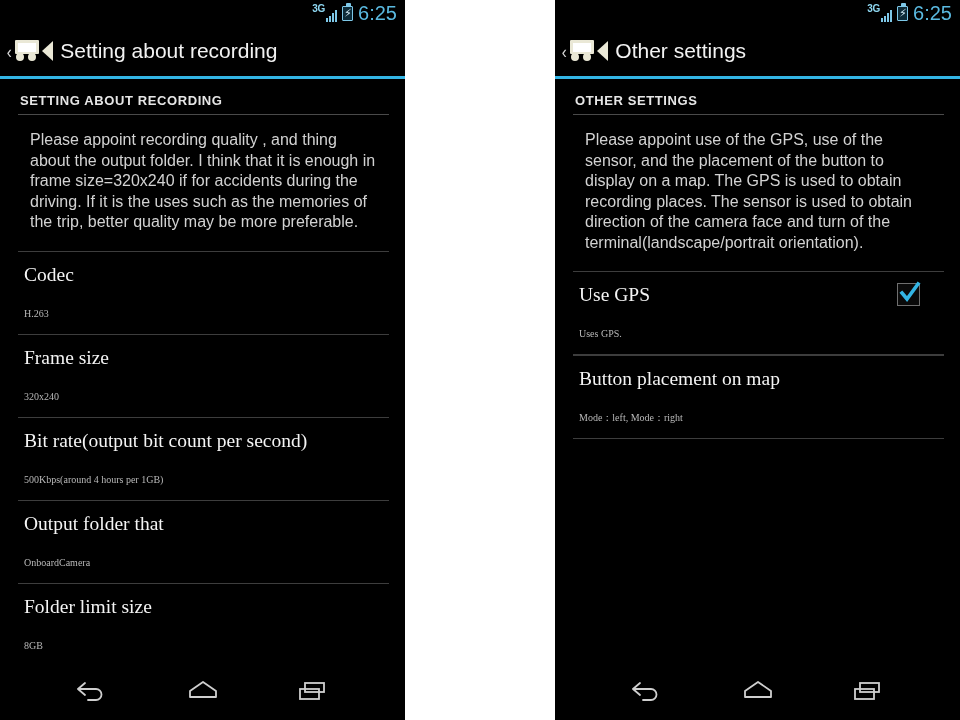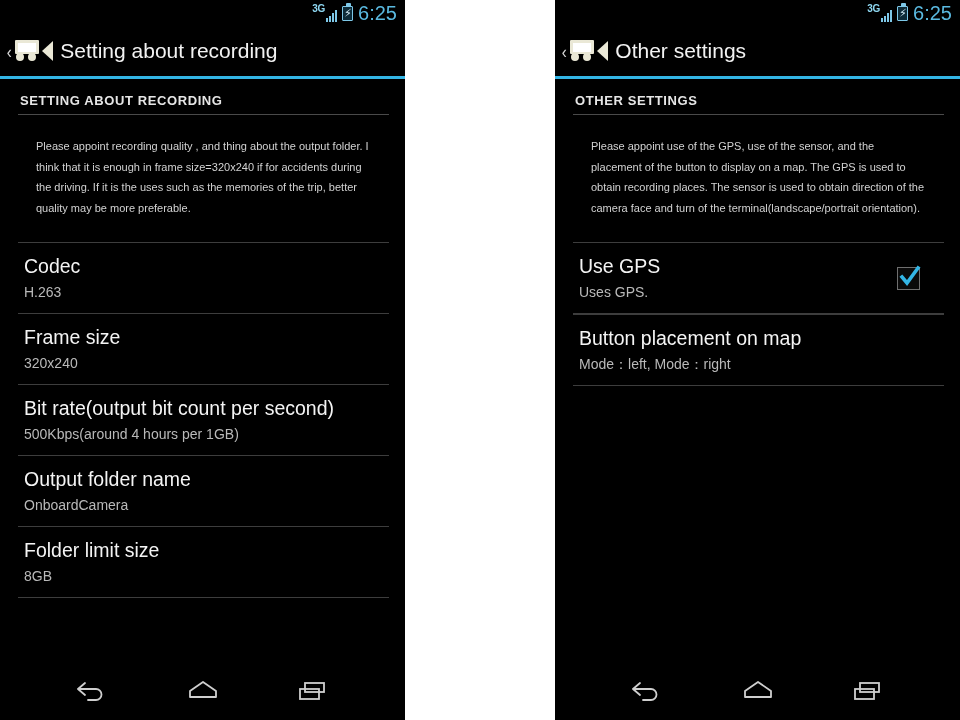--- a/index.html
+++ b/index.html
@@ -99,33 +99,33 @@
     color:#e6e6e6;font-size:13px;font-weight:bold;letter-spacing:0.6px;
     line-height:15px;
   }
   .hr{height:1px;background:#4a4a4a;margin:0 16px 0 18px;}
   .hr.dim{background:#3d3d3d;}
 
   .intro{
     padding:9px 22px 12px 24px;
   }
   .intro p{
-    margin:12px;color:#d2d2d2;font-size:11px;line-height:20.5px;
+    margin:6px;color:#d2d2d2;font-size:16px;line-height:20.5px;
   }
 
   .pref{
     padding:11px 18px 11px 24px;box-sizing:border-box;
-    display:flex;align-items:center;
+    display:flex;font-family:Liberation Serif, serif;
   }
   .pref .texts{flex:1 1 auto;min-width:0;}
   .pref .title{
     color:#f4f4f4;font-size:19.5px;line-height:24px;font-weight:400;
   }
   .pref .summary{
-    color:#b9b9b9;font-size:14px;line-height:19px;margin-top:5px;
+    color:#b9b9b9;font-size:10px;line-height:19px;margin-top:17px;
   }
   .cbox{
     flex:0 0 auto;width:23px;height:23px;box-sizing:border-box;
     border:1.5px solid #6f6f6f;background:#0a0a0a;position:relative;
     margin-right:22px;margin-left:12px;
   }
   .cbox svg{position:absolute;left:-2px;top:-5px;}
 
   
   .navbar{
@@ -206,21 +206,21 @@
       <div class="pref">
         <div class="texts">
           <div class="title">Bit rate(output bit count per second)</div>
           <div class="summary">500Kbps(around 4 hours per 1GB)</div>
         </div>
       </div>
       <div class="hr dim"></div>
 
       <div class="pref">
         <div class="texts">
-          <div class="title">Output folder name</div>
+          <div class="title">Output folder that</div>
           <div class="summary">OnboardCamera</div>
         </div>
       </div>
       <div class="hr dim"></div>
 
       <div class="pref">
         <div class="texts">
           <div class="title">Folder limit size</div>
           <div class="summary">8GB</div>
         </div>

